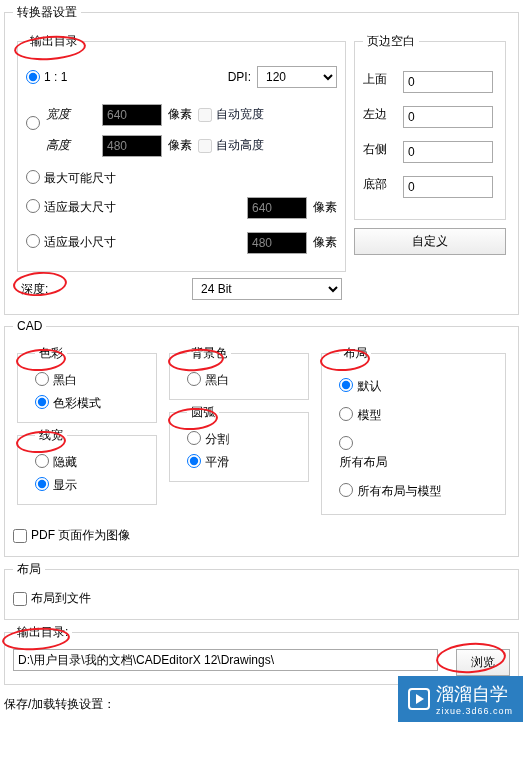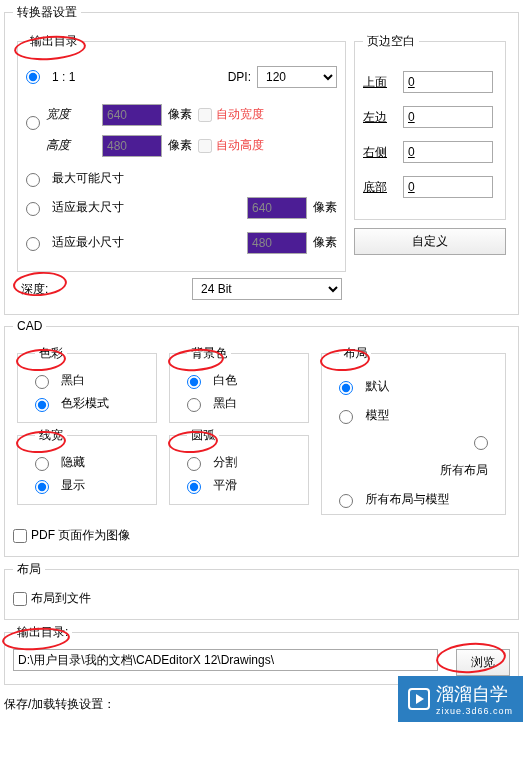--- a/index.html
+++ b/index.html
@@ -1,37 +1,37 @@
 <!DOCTYPE html>
 <html><head>
 <meta charset="utf-8">
 <style>
 * { box-sizing: border-box; margin: 0; padding: 0; }
 body { font-family: "Microsoft YaHei", "SimSun", sans-serif; font-size: 12px; color: #000; background: #fff; width: 523px; }
 fieldset { border: 1px solid #d5d5d5; padding: 8px; margin: 4px; position: relative; }
 fieldset > legend { padding: 0 4px; font-size: 12px; }
 .ring { border: 2px solid #ed1c24; border-radius: 50%; position: absolute; pointer-events: none; transform: rotate(-4deg); }
 input[type=text] { border: 1px solid #aaa; padding: 3px 4px; font-size: 12px; background: #fff; }
-input[type=text].gray { background: #4c1d95; color: #888; }
+input[type=text].gray { background: #000000; color: #888; }
 select { border: 1px solid #aaa; padding: 2px 4px; font-size: 12px; background: #fff; height: 22px; }
 button { border: 1px solid #aaa; background: linear-gradient(#fdfdfd,#ececec); padding: 4px 14px; font-size: 12px; cursor: pointer; }
 button.full { width: 100%; }
 label { font-size: 12px; }
 .row { display: flex; align-items: center; gap: 6px; margin: 6px 0; }
-.muted { color: #ef4444; }
+.muted { color: #0f172a; }
 .topflex { display: flex; }
 .leftcol { flex: 1; }
 .rightcol { width: 160px; }
-.marginrow { display: flex; align-items: center; margin: 13px 0; text-decoration: underline; }
+.marginrow { display: flex; margin: 13px 0; }
 .marginrow label { width: 40px; }
 .marginrow input { width: 90px; }
 .cad-cols { display: flex; gap: 4px; }
 .cad-sub { flex: 1; }
 .cad-sub fieldset { padding: 4px 17px; }
-.rad { display: flex; align-items: flex-end; gap: 12px; margin: 6px 0; }
+.rad { display: flex; align-items: flex-start; gap: 4px; margin: 6px 0; }
 .chk { display: flex; align-items: center; gap: 4px; margin: 4px 0; }
 input[type=radio], input[type=checkbox] { width: 14px; height: 14px; }
 .outdir { display: flex; gap: 6px; align-items: flex-start; }
 .outdir input { flex: 1; }
 .footer { display: flex; align-items: center; gap: 6px; margin: 6px 4px; position: relative; }
 .logo { background: #2b7ec1; color: #fff; font-size: 18px; display: flex; align-items: center; gap: 6px; padding: 6px 10px; position: absolute; bottom: -4px; right: -4px; }
 .logo-icon { width: 22px; height: 22px; border: 2px solid #fff; border-radius: 4px; display: flex; align-items: center; justify-content: center; }
 .logo-icon::before { content: ""; display: block; width: 0; height: 0; border-left: 8px solid #fff; border-top: 5px solid transparent; border-bottom: 5px solid transparent; margin-left: 2px; }
 .logo-txt small { display: block; font-size: 9px; letter-spacing: 1px; }
 .inline-label { width: 50px; display: inline-block; font-style: italic; }
@@ -182,24 +182,20 @@
           <label>显示</label>
         </div>
       </fieldset>
     </div>
 
     <div class="cad-sub">
       <fieldset style="position:relative;">
         <legend>背景色</legend>
         <span class="ring" style="width:56px;height:22px;left:-2px;top:-13px;"></span>
         <div class="rad">
-          <input type="radio" name="bg" checked="" style="">
-          <label>白色</label>
-        </div>
-        <div class="rad">
           <input type="radio" name="bg" style="">
           <label>黑白</label>
         </div>
       </fieldset>
       <fieldset style="position:relative;">
         <legend>圆弧</legend>
         <span class="ring" style="width:50px;height:22px;left:-2px;top:-13px;"></span>
         <div class="rad">
           <input type="radio" name="arc" style="">
           <label>分割</label>

